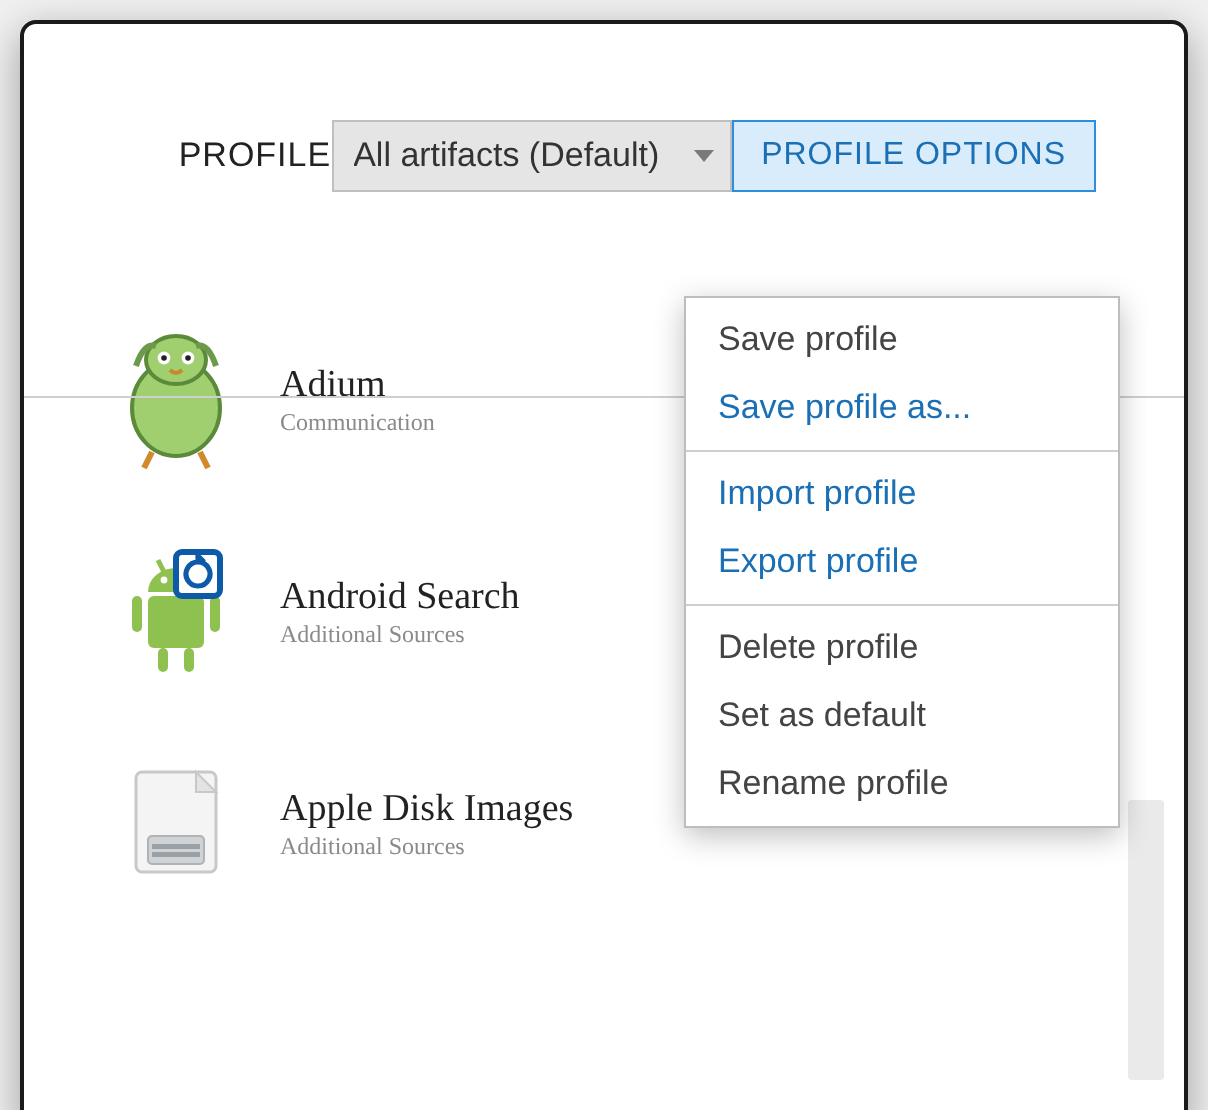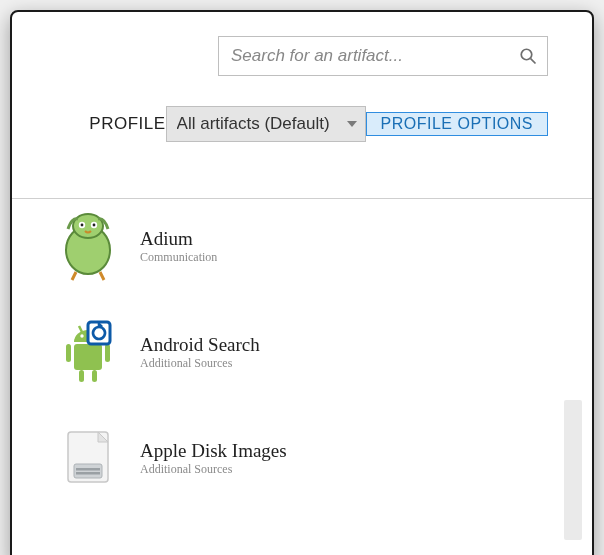--- a/index.html
+++ b/index.html
@@ -81,21 +81,21 @@
   }
   .profile-select .txt { flex:1; overflow:hidden; text-overflow: clip; white-space:nowrap;}
   .caret {
     width: 0; height: 0;
     border-left: 5px solid transparent;
     border-right: 5px solid transparent;
     border-top: 6px solid #7a7a7a;
     margin-left: 6px;
   }
   .profile-options-btn {
-    height: 24px;
+    height: 36px;
     border: 1px solid #2f8de0;
     background: #d9ecfb;
     color: #1a6fb5;
     font-size: 16px;
     padding: 0 14px;
     letter-spacing: 0.5px;
     display: flex;
     align-items: center;
     cursor: pointer;
   }
@@ -154,29 +154,20 @@
     border-radius: 2px;
   }
   
   .adium-icon svg, .android-icon svg, .disk-icon svg { width:72px; height:72px; }
 </style>
 </head>
 <body>
 
 <div class="window">
 
-  <div class="search-wrap">
-    <div class="search-box">
-      <input type="text" placeholder="Search for an artifact..." style="">
-      <svg class="mag-icon" viewBox="0 0 24 24">
-        <circle cx="10" cy="10" r="7"></circle>
-        <line x1="15.5" y1="15.5" x2="22" y2="22"></line>
-      </svg>
-    </div>
-  </div>
 
   <div class="profile-row">
     <span class="profile-label">PROFILE</span>
     <div class="profile-select">
       <span class="txt">All artifacts (Default)</span>
       <span class="caret"></span>
     </div>
     <div class="profile-options-btn">PROFILE OPTIONS</div>
   </div>
 
@@ -238,16 +229,27 @@
         </svg>
       </div>
       <div>
         <div class="art-name">Apple Disk Images</div>
         <div class="art-cat">Additional Sources</div>
       </div>
     </div>
 
   </div>
 
+  <div class="menu">
+    <div class="menu-item">Save profile</div>
+    <div class="menu-item link">Save profile as...</div>
+    <div class="menu-sep"></div>
+    <div class="menu-item link">Import profile</div>
+    <div class="menu-item link">Export profile</div>
+    <div class="menu-sep"></div>
+    <div class="menu-item">Delete profile</div>
+    <div class="menu-item">Set as default</div>
+    <div class="menu-item">Rename profile</div>
+  </div>
 
   <div class="scroll-track"></div>
 
 </div>
 
 </body></html>

